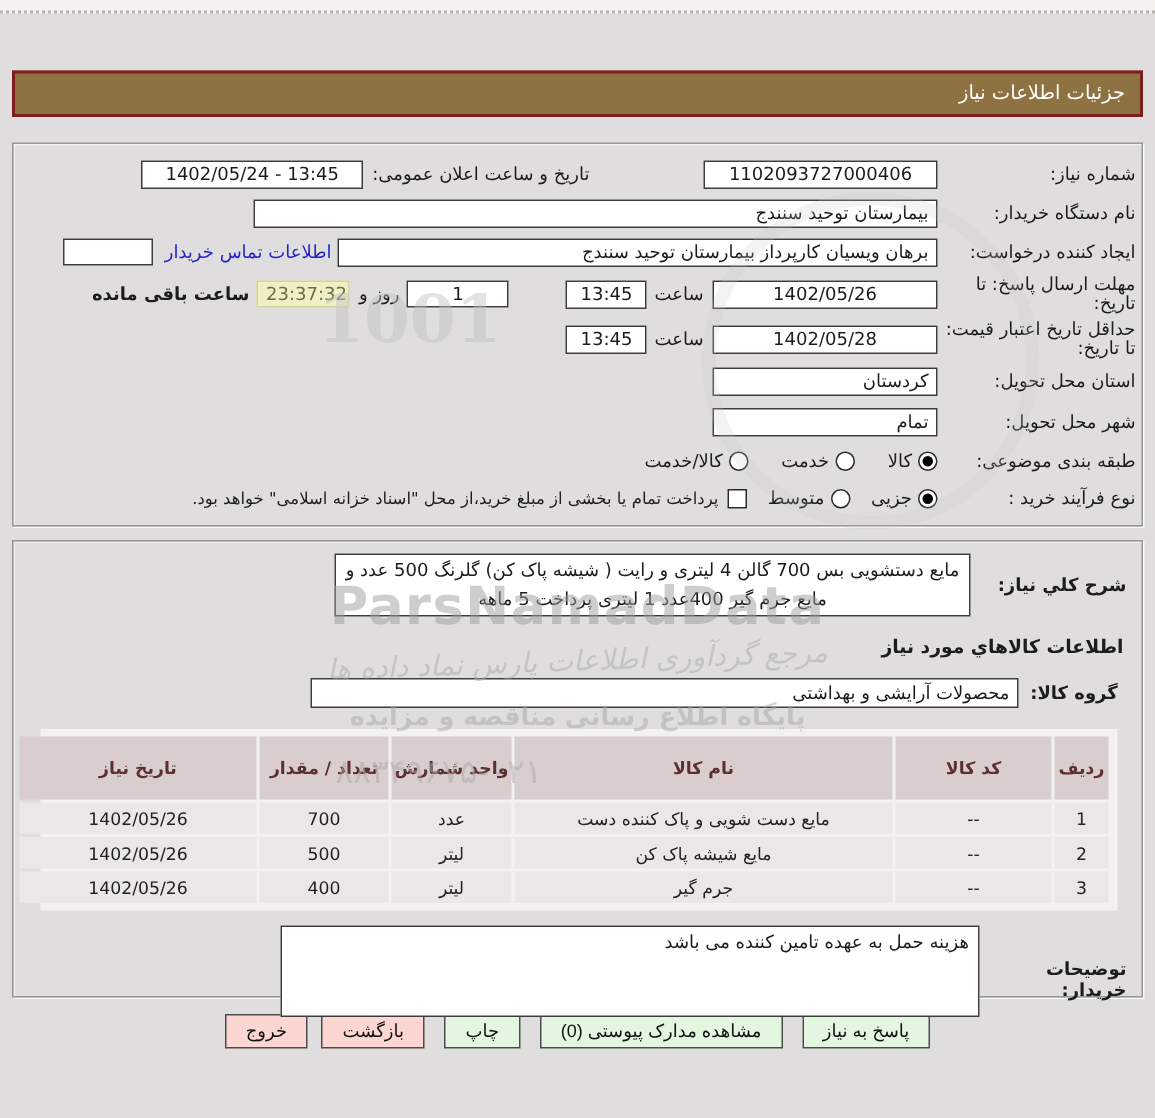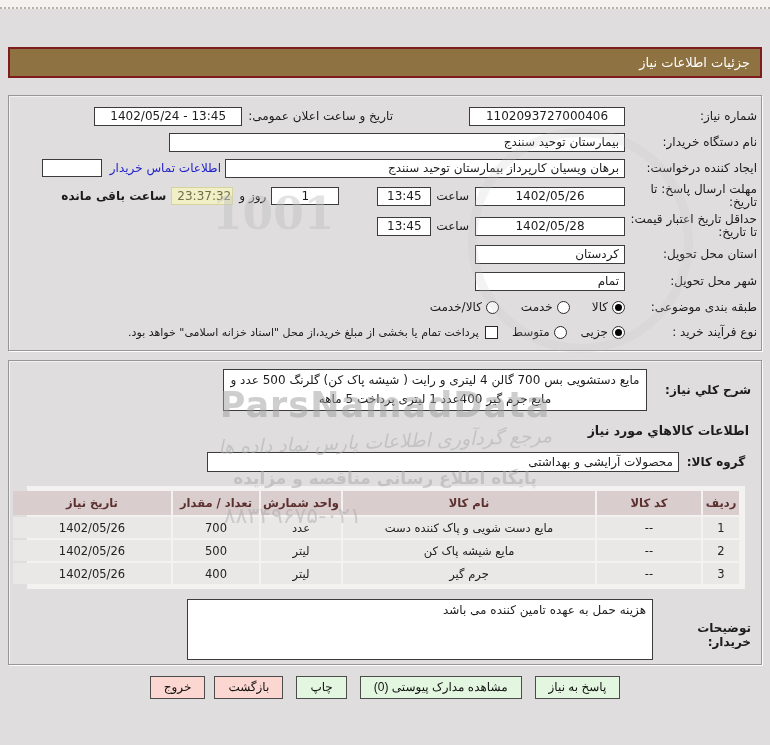--- a/index.html
+++ b/index.html
@@ -57,21 +57,21 @@
   .opt-label { margin-right:4px; }
 
   .desc-box {
     background:#fff; border:1px solid #3c3c3c;
     width:424px; min-height:42px; text-align:center;
     line-height:19px; padding:1px 6px; font-size:12px;
   }
 
   .goods-table-wrap { margin:10px 12px 0 14px; background:#f4f1f1; padding:3px 4px; }
   table { width:100%; border-collapse:separate; border-spacing:2px; table-layout:fixed; }
-  th { background:#d9cdcd; color:#5d3030; font-weight:bold; font-size:11.5px; height:24px; }
+  th { background:#d9cdcd; color:#5d3030; font-weight:bold; font-size:11.5px; height:42px; }
   td { background:#eae7e7; font-size:11.5px; height:21px; text-align:center; color:#222; }
   col.c-row { width:36px; } col.c-code { width:104px; } col.c-name { width:252px; }
   col.c-unit { width:80px; } col.c-qty { width:86px; } col.c-date { width:158px; }
 
   .notes-box {
     background:#fff; border:1px solid #3c3c3c;
     width:466px; height:61px; padding:2px 6px;
     text-align:right; line-height:16px;
   }
 

